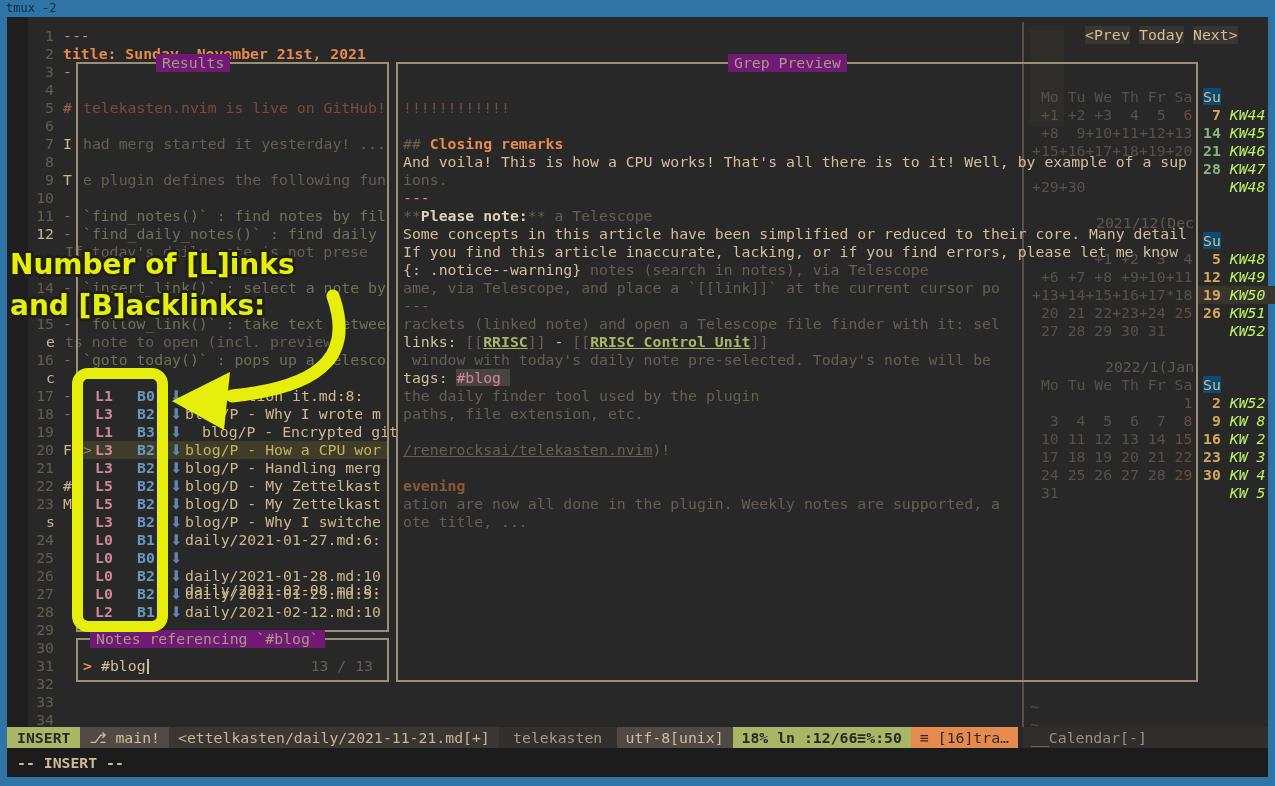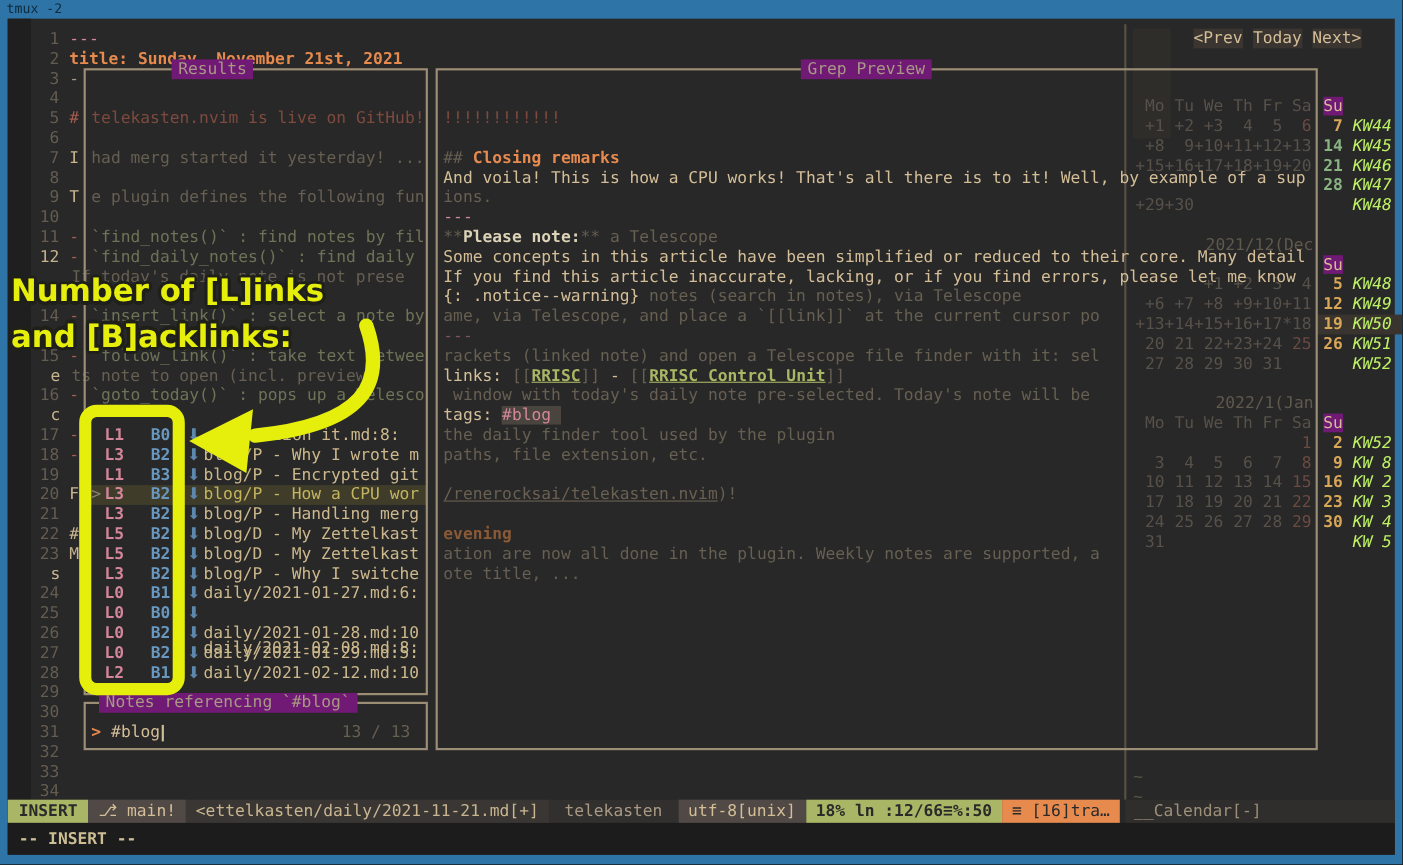--- a/index.html
+++ b/index.html
@@ -21,21 +21,21 @@
   .c-dimorange{color:#8a5a36;font-weight:bold}.c-pink{color:#d3869b}
   .c-orange{color:#e78a4e;font-weight:bold}.c-red{color:#a55c50}
   .c-white{color:#ddd3b6;font-weight:bold}.c-green{color:#a9b665;font-weight:bold;text-decoration:underline}
   .c-tag{color:#d3869b;background:#4a443f}.c-muted{color:#a89984}
   .c-label{color:#cdb88c}.c-sel{color:#c4b45f}
   .c-lnk{color:#d3869b;font-weight:bold}.c-blk{color:#6898c0;font-weight:bold}
   .c-icon{color:#5d88ad;font-family:"DejaVu Sans",sans-serif}
   .c-caret{color:#8a8274}
   .c-caldim{color:#57514a}.c-calred{color:#6b4a42}.c-calhdr{color:#5f594e}
   .c-calyellow{color:#d8a657;font-weight:bold}.c-calteal{color:#89b482;font-weight:bold}
-  .c-suhdr{color:#d4be98;background:#701a75}
+  .c-suhdr{color:#d4be98;background:#0c4a6e}
   .c-calkw{color:#bef264;font-style:italic}
   
   .box{position:absolute;border:2px solid #9c8d75;box-sizing:border-box;z-index:6;pointer-events:none;}
   .box-title{position:absolute;top:-10px;background:#701a75;padding:0 6px;color:#a89984;
              height:18px;line-height:18px;white-space:pre;}
   #box-results{left:76px;top:62px;width:313px;height:570px;}
   #box-prompt{left:76px;top:638px;width:313px;height:44px;}
   #box-preview{left:396px;top:62px;width:802px;height:620px;}
   .layer{position:absolute;left:0;top:0;}
   .item{left:0;width:1275px;height:18px;}
@@ -211,21 +211,21 @@
       <div class="row" style="top: 387px; left: 403px; width: 793px; overflow: hidden;"><span class="c-dim">the daily finder tool used by the plugin</span></div>
       <div class="row" style="top: 405px; left: 403px; width: 793px; overflow: hidden;"><span class="c-dim">paths, file extension, etc.</span></div>
       <div class="row" style="top: 441px; left: 403px; width: 793px; overflow: hidden;"><span class="c-dimlink">/renerocksai/telekasten.nvim</span><span class="c-dim">)!</span></div>
       <div class="row" style="top: 477px; left: 403px; width: 793px; overflow: hidden;"><span class="c-dimorange">evening</span></div>
       <div class="row" style="top: 495px; left: 403px; width: 793px; overflow: hidden;"><span class="c-dim">ation are now all done in the plugin. Weekly notes are supported, a</span></div>
       <div class="row" style="top: 513px; left: 403px; width: 793px; overflow: hidden;"><span class="c-dim">ote title, ...</span></div>
     </div>
   <div id="result-items" class="layer" style="z-index: 5;">
       <div class="row item" style="top: 387px;"><span class="c-lnk" style="left: 95px;">L1</span><span class="c-blk" style="left: 137px;">B0</span><span class="c-icon" style="left: 170px;">⬇</span><span class="c-label" style="left: 203px;">i mention it.md:8:</span></div>
       <div class="row item" style="top: 405px;"><span class="c-lnk" style="left: 95px;">L3</span><span class="c-blk" style="left: 137px;">B2</span><span class="c-icon" style="left: 170px;">⬇</span><span class="c-label" style="left: 185px;">blog/P - Why I wrote m</span></div>
-      <div class="row item" style="top: 423px;"><span class="c-lnk" style="left: 95px;">L1</span><span class="c-blk" style="left: 137px;">B3</span><span class="c-icon" style="left: 170px;">⬇</span><span class="c-label" style="left: 185px;">blog/P - Encrypted git</span></div>
+      <div class="row item" style="top: 423px;"><span class="c-lnk" style="left: 95px;">L1</span><span class="c-blk" style="left: 137px;">B3</span><span class="c-icon" style="left: 170px;">⬇</span><span class="c-label" style="left: 202px;">blog/P - Encrypted git</span></div>
       <div class="selbg" style="top: 441px;"></div>
       <div class="row item" style="top: 441px;"><span class="c-caret" style="left: 83px;">&gt;</span><span class="c-lnk" style="left: 95px;">L3</span><span class="c-blk" style="left: 137px;">B2</span><span class="c-icon" style="left: 170px;">⬇</span><span class="c-sel" style="left: 185px;">blog/P - How a CPU wor</span></div>
       <div class="row item" style="top: 459px;"><span class="c-lnk" style="left: 95px;">L3</span><span class="c-blk" style="left: 137px;">B2</span><span class="c-icon" style="left: 170px;">⬇</span><span class="c-label" style="left: 185px;">blog/P - Handling merg</span></div>
       <div class="row item" style="top: 477px;"><span class="c-lnk" style="left: 95px;">L5</span><span class="c-blk" style="left: 137px;">B2</span><span class="c-icon" style="left: 170px;">⬇</span><span class="c-label" style="left: 185px;">blog/D - My Zettelkast</span></div>
       <div class="row item" style="top: 495px;"><span class="c-lnk" style="left: 95px;">L5</span><span class="c-blk" style="left: 137px;">B2</span><span class="c-icon" style="left: 170px;">⬇</span><span class="c-label" style="left: 185px;">blog/D - My Zettelkast</span></div>
       <div class="row item" style="top: 513px;"><span class="c-lnk" style="left: 95px;">L3</span><span class="c-blk" style="left: 137px;">B2</span><span class="c-icon" style="left: 170px;">⬇</span><span class="c-label" style="left: 185px;">blog/P - Why I switche</span></div>
       <div class="row item" style="top: 531px;"><span class="c-lnk" style="left: 95px;">L0</span><span class="c-blk" style="left: 137px;">B1</span><span class="c-icon" style="left: 170px;">⬇</span><span class="c-label" style="left: 185px;">daily/2021-01-27.md:6:</span></div>
       <div class="row item" style="top: 549px;"><span class="c-lnk" style="left: 95px;">L0</span><span class="c-blk" style="left: 137px;">B0</span><span class="c-icon" style="left: 170px;">⬇</span><span class="c-label" style="left: 185px; margin-top: 32px;">daily/2021-02-08.md:8:</span></div>
       <div class="row item" style="top: 567px;"><span class="c-lnk" style="left: 95px;">L0</span><span class="c-blk" style="left: 137px;">B2</span><span class="c-icon" style="left: 170px;">⬇</span><span class="c-label" style="left: 185px;">daily/2021-01-28.md:10</span></div>
       <div class="row item" style="top: 585px;"><span class="c-lnk" style="left: 95px;">L0</span><span class="c-blk" style="left: 137px;">B2</span><span class="c-icon" style="left: 170px;">⬇</span><span class="c-label" style="left: 185px;">daily/2021-01-29.md:5:</span></div>

